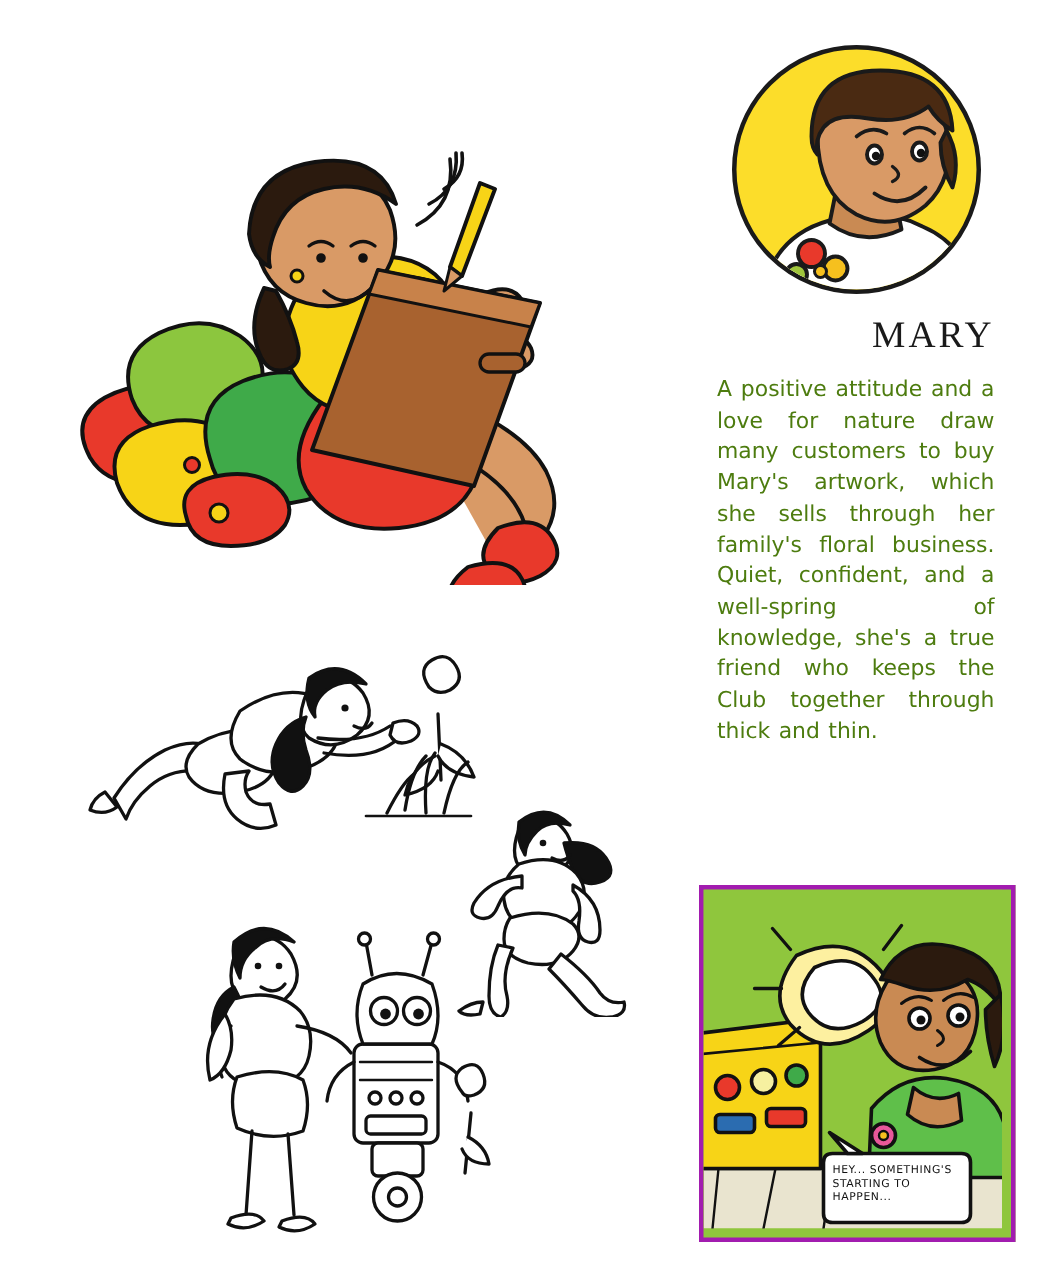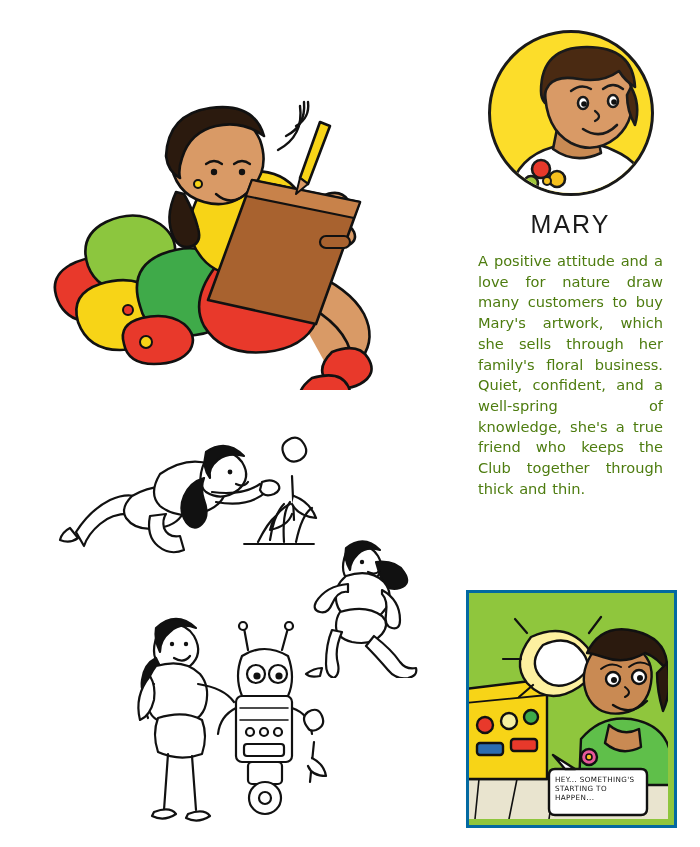--- a/index.html
+++ b/index.html
@@ -35,25 +35,25 @@
     width: 160px;
     height: 160px;
     margin: 0 auto;
     border-radius: 50%;
     background: #fcdd2a;
     border: 3px solid #1a1a1a;
     overflow: hidden;
   }
   #char-name {
     margin-top: 14px;
-    text-align: center;
+    text-align: right;
     font-size: 25px;
     letter-spacing: 2px;
     color: #1a1a1a;
-    font-family: Liberation Sans, sans-serif;
+    font-family: Liberation Serif, serif;
     font-weight: 400;
   }
   #bio {
     margin-top: 12px;
     width: 185px;
     font-size: 14.6px;
     line-height: 1.42;
     color: #4d7c0f;
     text-align: justify;
     font-family: "DejaVu Sans", sans-serif;
@@ -78,21 +78,21 @@
     text-transform: uppercase;
   }
 
   
   #comic-panel {
     position: absolute;
     left: 466px;
     top: 590px;
     width: 205px;
     height: 232px;
-    border: 3px solid #0369a1;
+    border: 3px solid #a21caf;
     background: #8fc63d;
     overflow: hidden;
   }
 </style>
 </head>
 <body>
 
 <div id="sheet">
 
   <svg class="art" style="left:20px; top:60px;" width="440" height="330" viewBox="0 0 440 330">

